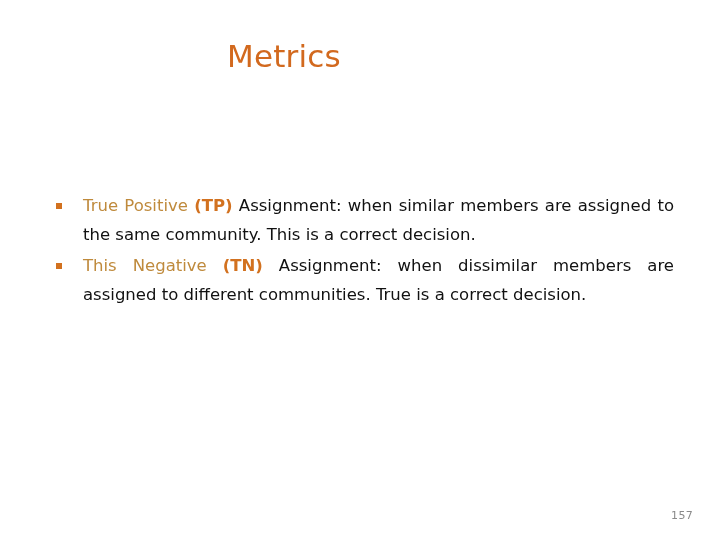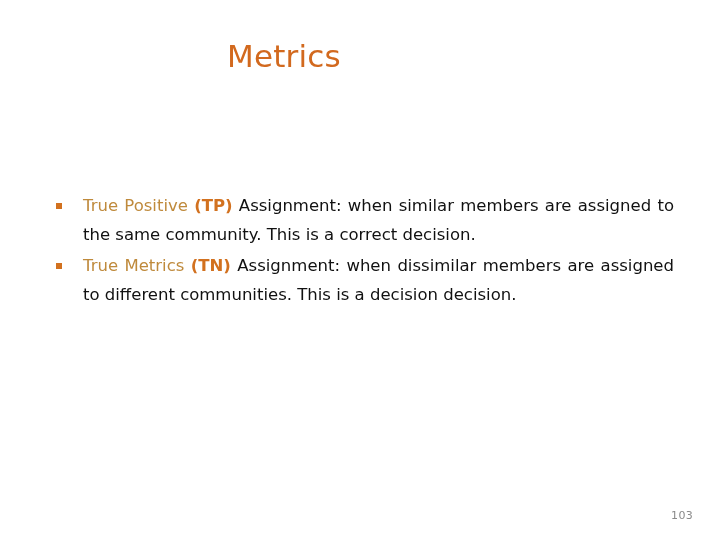--- a/index.html
+++ b/index.html
@@ -105,22 +105,22 @@
 
   <ul class="bullets">
 
     <li class="bullet-item">
       <span class="bullet-marker"></span>
       <span class="term">True Positive </span><span class="abbr">(TP)</span><span> Assignment: when similar members are assigned to the same community. This is a correct decision.</span>
     </li>
 
     <li class="bullet-item">
       <span class="bullet-marker"></span>
-      <span class="term">True Metrics </span><span class="abbr">(TN)</span><span> Assignment: when dissimilar members are assigned to different communities. This is a decision decision.</span>
+      <span class="term">This Negative </span><span class="abbr">(TN)</span><span> Assignment: when dissimilar members are assigned to different communities. True is a correct decision.</span>
     </li>
 
 
 
   </ul>
 
-  <div class="page-number">103</div>
+  <div class="page-number">157</div>
 
 </div>
 
 </body></html>

